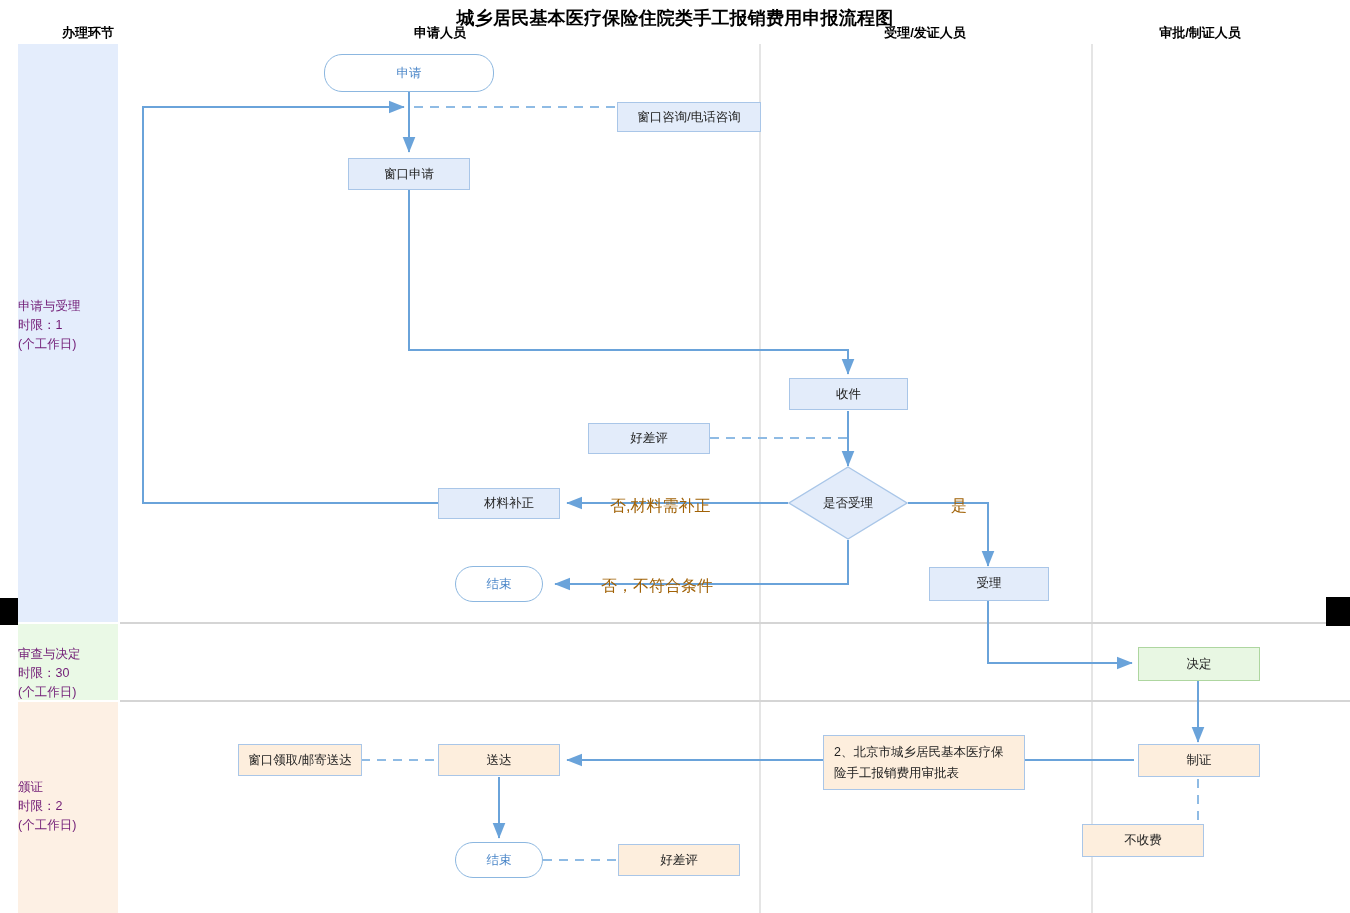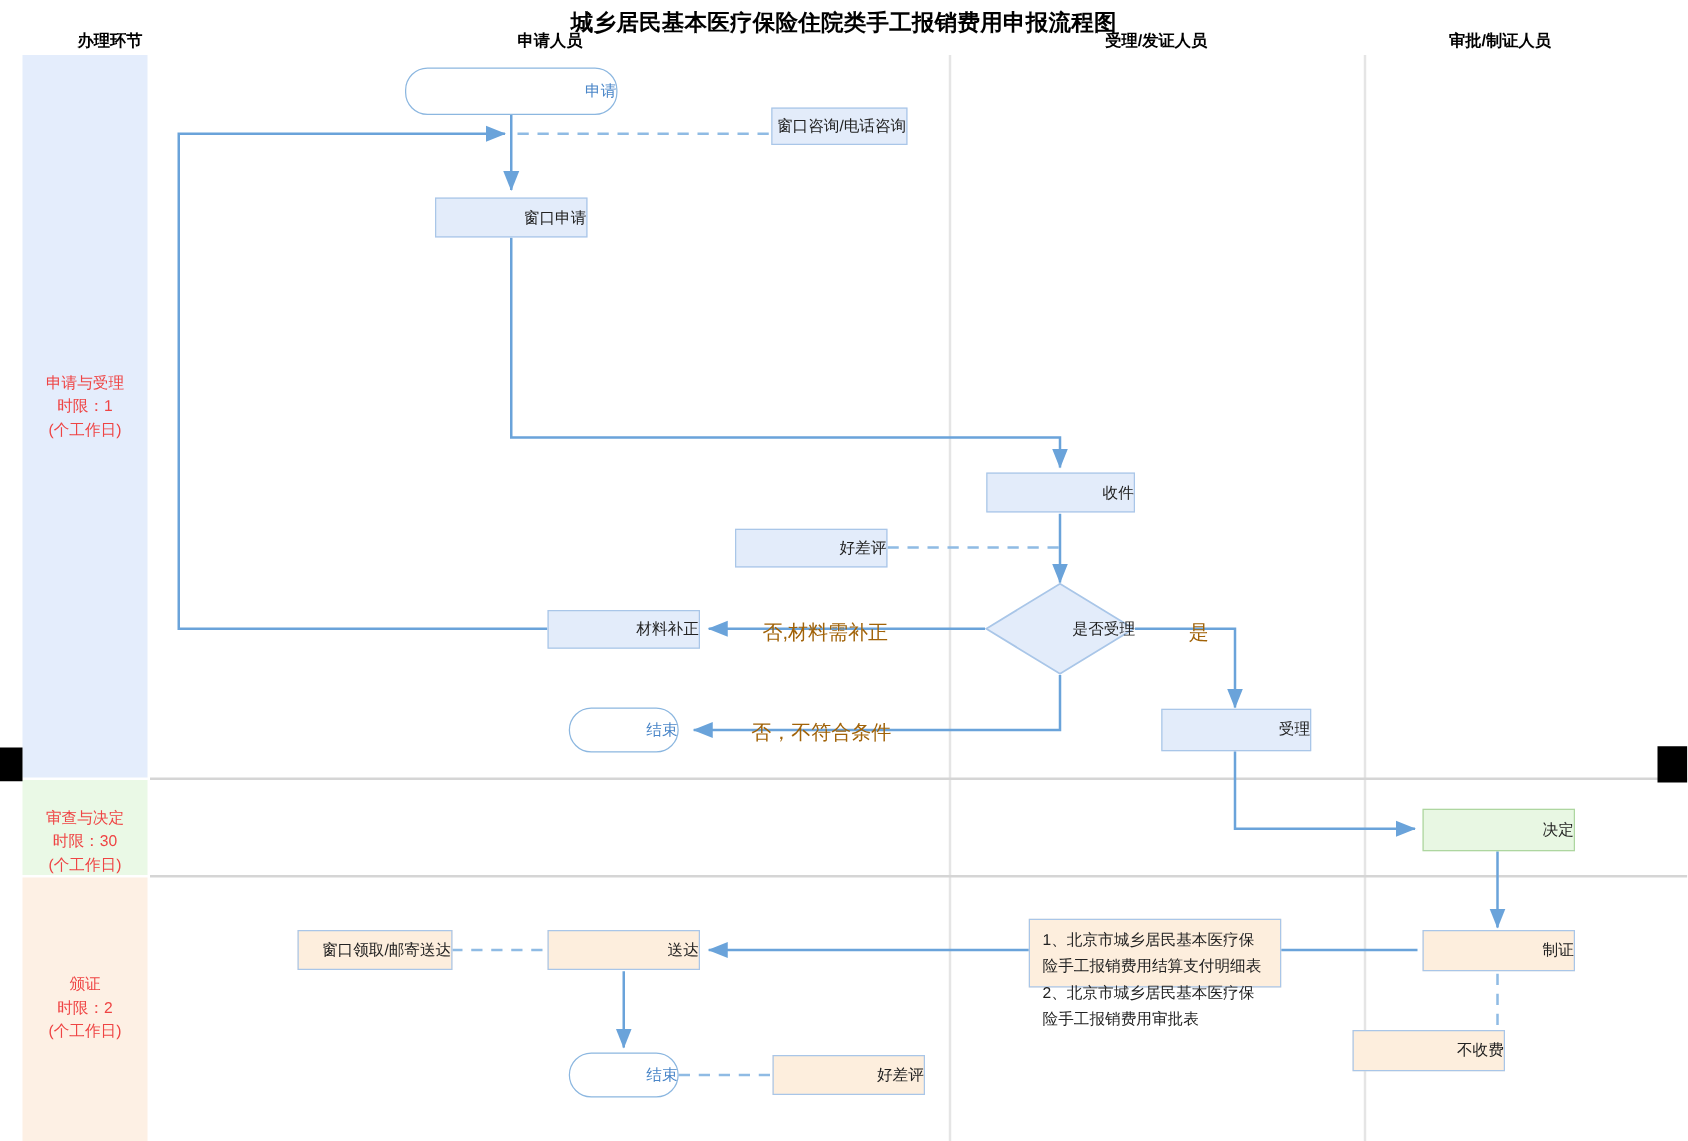--- a/index.html
+++ b/index.html
@@ -36,23 +36,23 @@
     text-align: center;
     font-size: 13px;
     font-weight: bold;
     color: #000000;
   }
   
   .lane-label {
     position: absolute;
     left: 18px;
     width: 100px;
-    text-align: center;
-    font-size: 12.5px;
-    color: #ef4444;
+    text-align: left;
+    font-size: 12.5px;
+    color: #701a75;
     line-height: 19px;
   }
   .lane-band {
     position: absolute;
     left: 18px;
     width: 100px;
   }
   
   .vsep {
     position: absolute;
@@ -67,21 +67,21 @@
   .edge-mark {
     position: absolute;
     background: #000000;
   }
   
   .node {
     position: absolute;
     box-sizing: border-box;
     display: flex;
     align-items: center;
-    justify-content: flex-end;
+    justify-content: center;
     font-size: 12.5px;
     line-height: 17px;
     text-align: center;
     border: 1px solid #9cc3e5;
     color: #1f1f1f;
   }
   .n-blue      { background: #e3ecfa; border-color: #a9c6e8; color: #222; }
   .n-green     { background: #e8f7e3; border-color: #aed6a0; color: #222; }
   .n-peach     { background: #fdeedd; border-color: #a9c6e8; color: #222; }
   .n-terminator{
@@ -209,21 +209,21 @@
       <path d="M543,860 L618,860"></path>
 
       <path d="M1198,779 L1198,822"></path>
     </g>
   </svg>
 
   <div class="node n-terminator" style="left:324px; top:54px; width:170px; height:38px;">
     <span>申请</span>
   </div>
 
-  <div class="node n-blue" style="left:617px; top:86px; width:109px; height:30px;">
+  <div class="node n-blue" style="left:617px; top:102px; width:144px; height:30px;">
     <span>窗口咨询/电话咨询</span>
   </div>
 
   <div class="node n-blue" style="left:348px; top:158px; width:122px; height:32px;">
     <span>窗口申请</span>
   </div>
 
   <div class="node n-blue" style="left:789px; top:378px; width:119px; height:32px;">
     <span>收件</span>
   </div>
@@ -257,21 +257,20 @@
 
   <div class="node n-peach" style="left:1138px; top:744px; width:122px; height:33px;">
     <span>制证</span>
   </div>
 
   <div class="node n-peach" style="left:1082px; top:824px; width:122px; height:33px;">
     <span>不收费</span>
   </div>
 
   <div class="node n-peach n-doc" style="left:823px; top:735px; width:202px; height:55px; display:block;">
-    <div>1、北京市城乡居民基本医疗保险手工报销费用结算支付明细表</div>
     <div>2、北京市城乡居民基本医疗保险手工报销费用审批表</div>
   </div>
 
   <div class="node n-peach" style="left:438px; top:744px; width:122px; height:32px;">
     <span>送达</span>
   </div>
 
   <div class="node n-peach" style="left:238px; top:744px; width:124px; height:32px;">
     <span>窗口领取/邮寄送达</span>
   </div>

